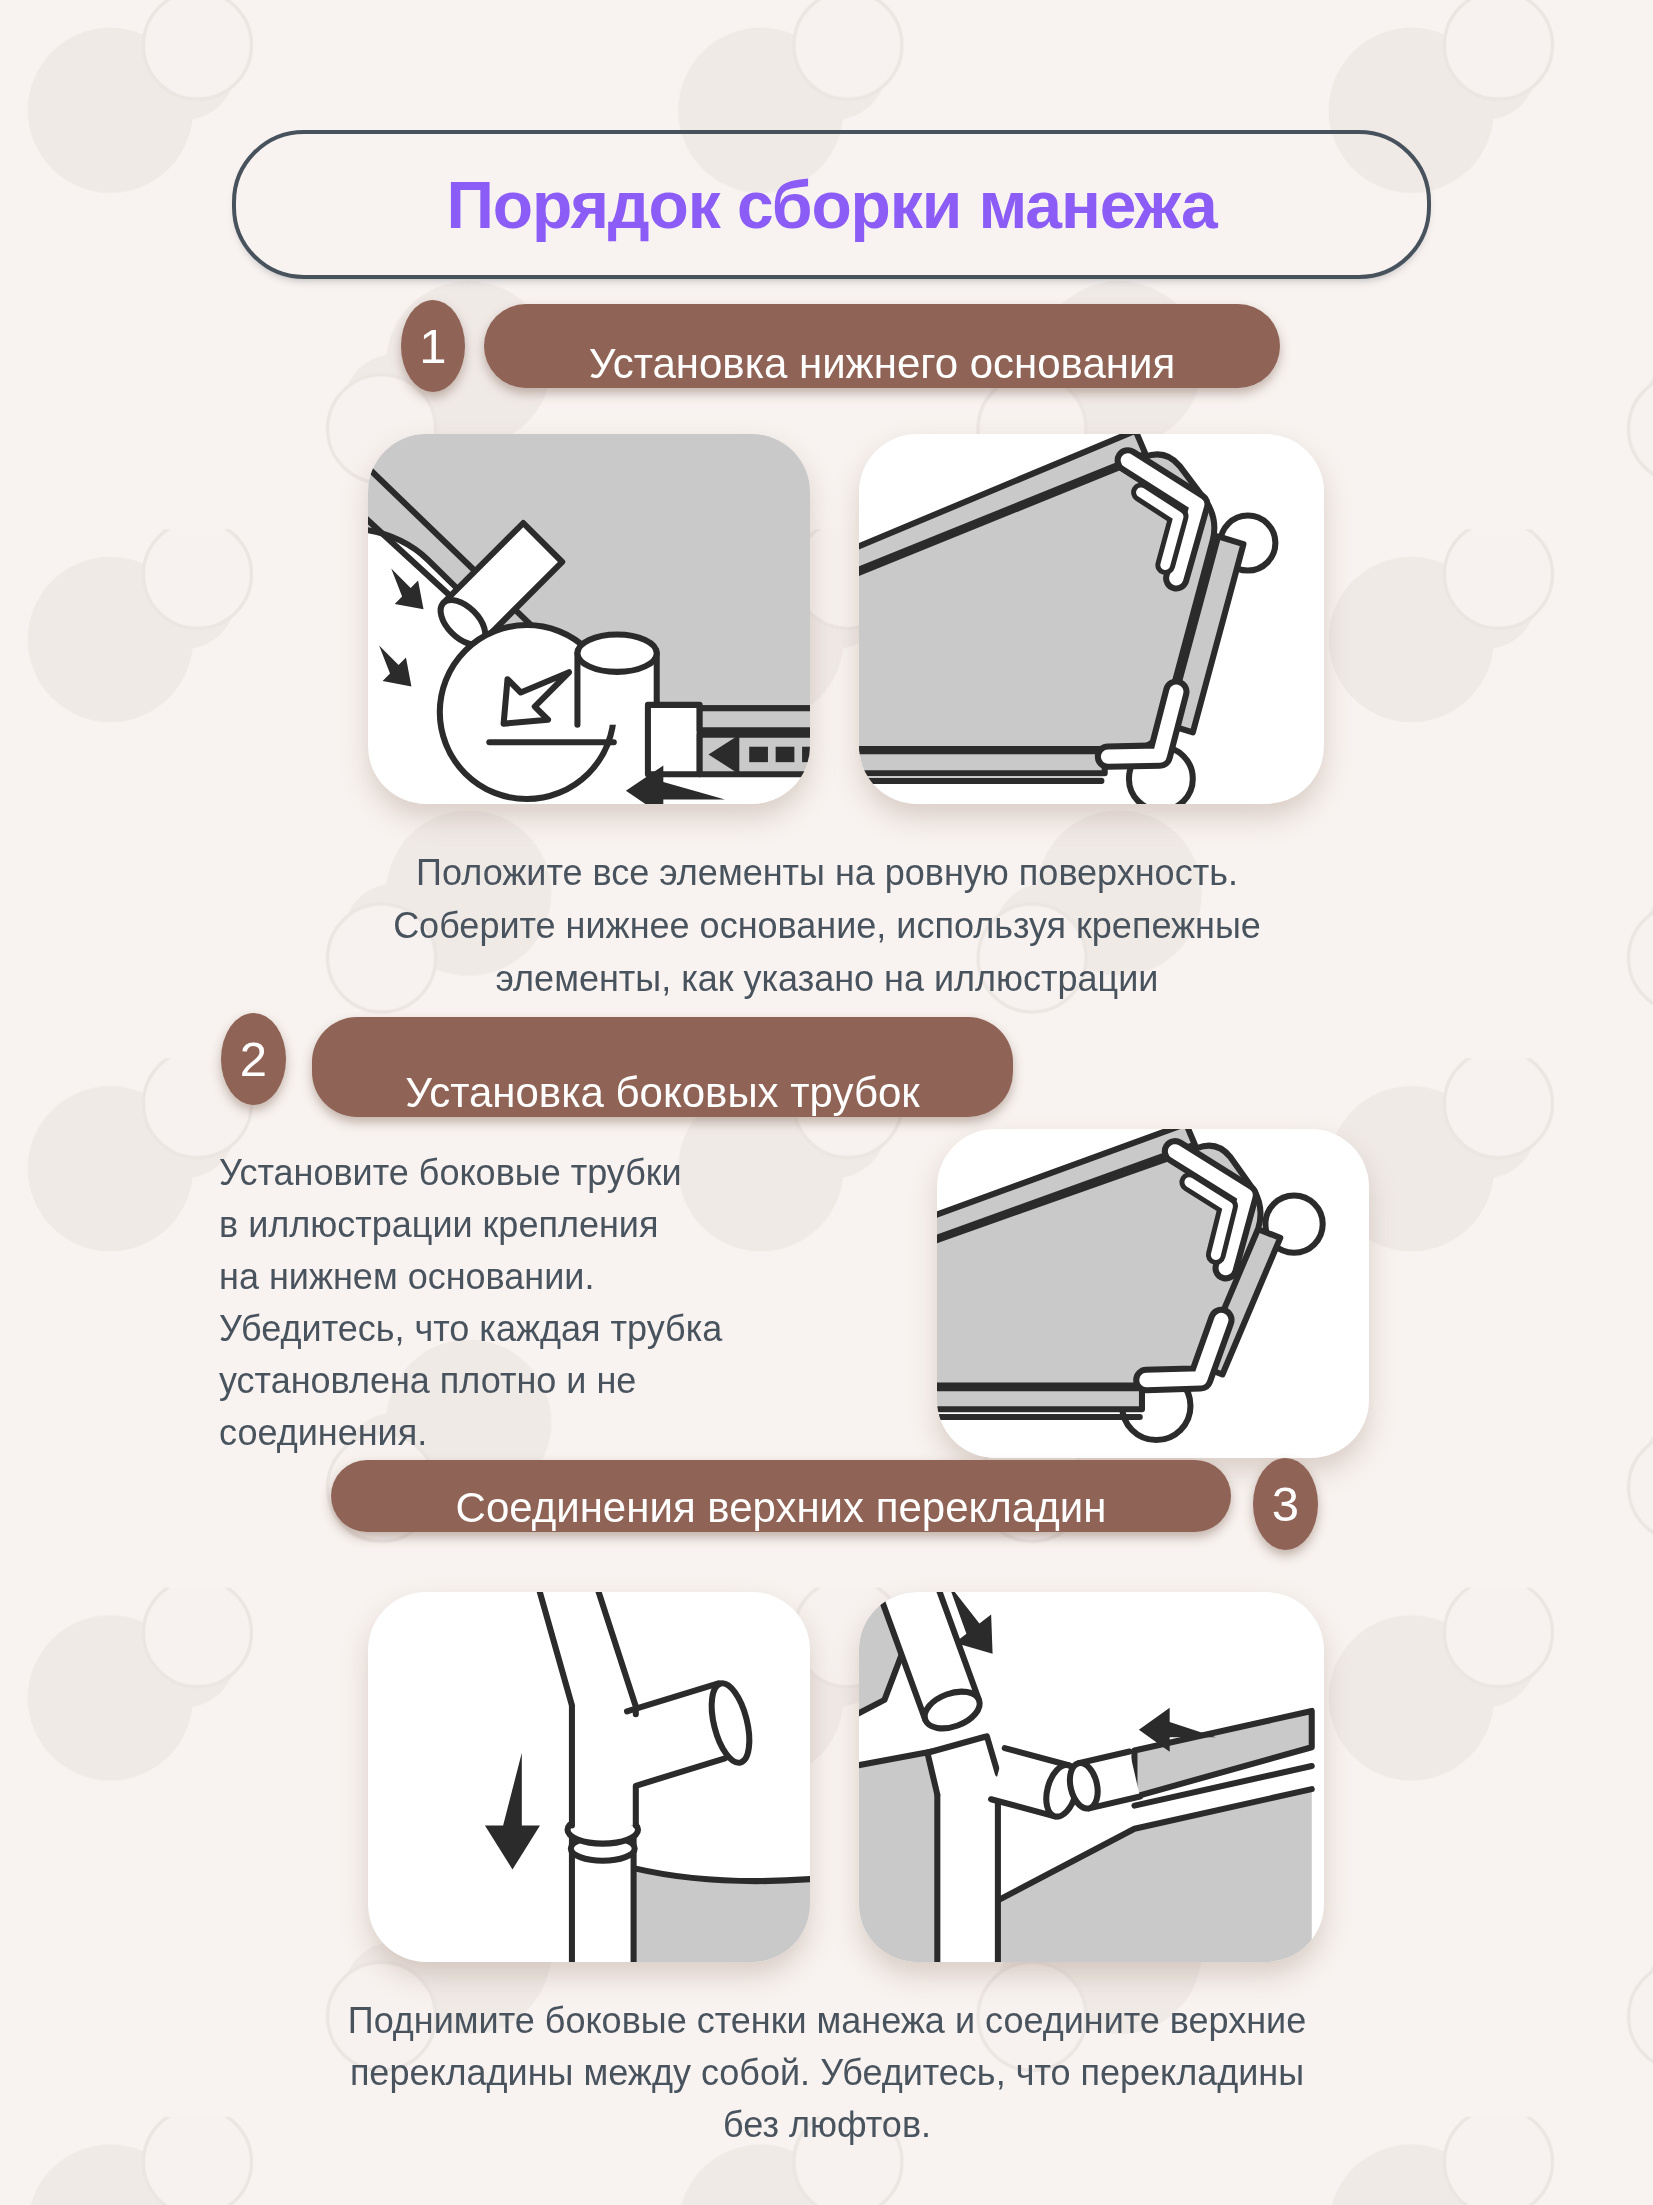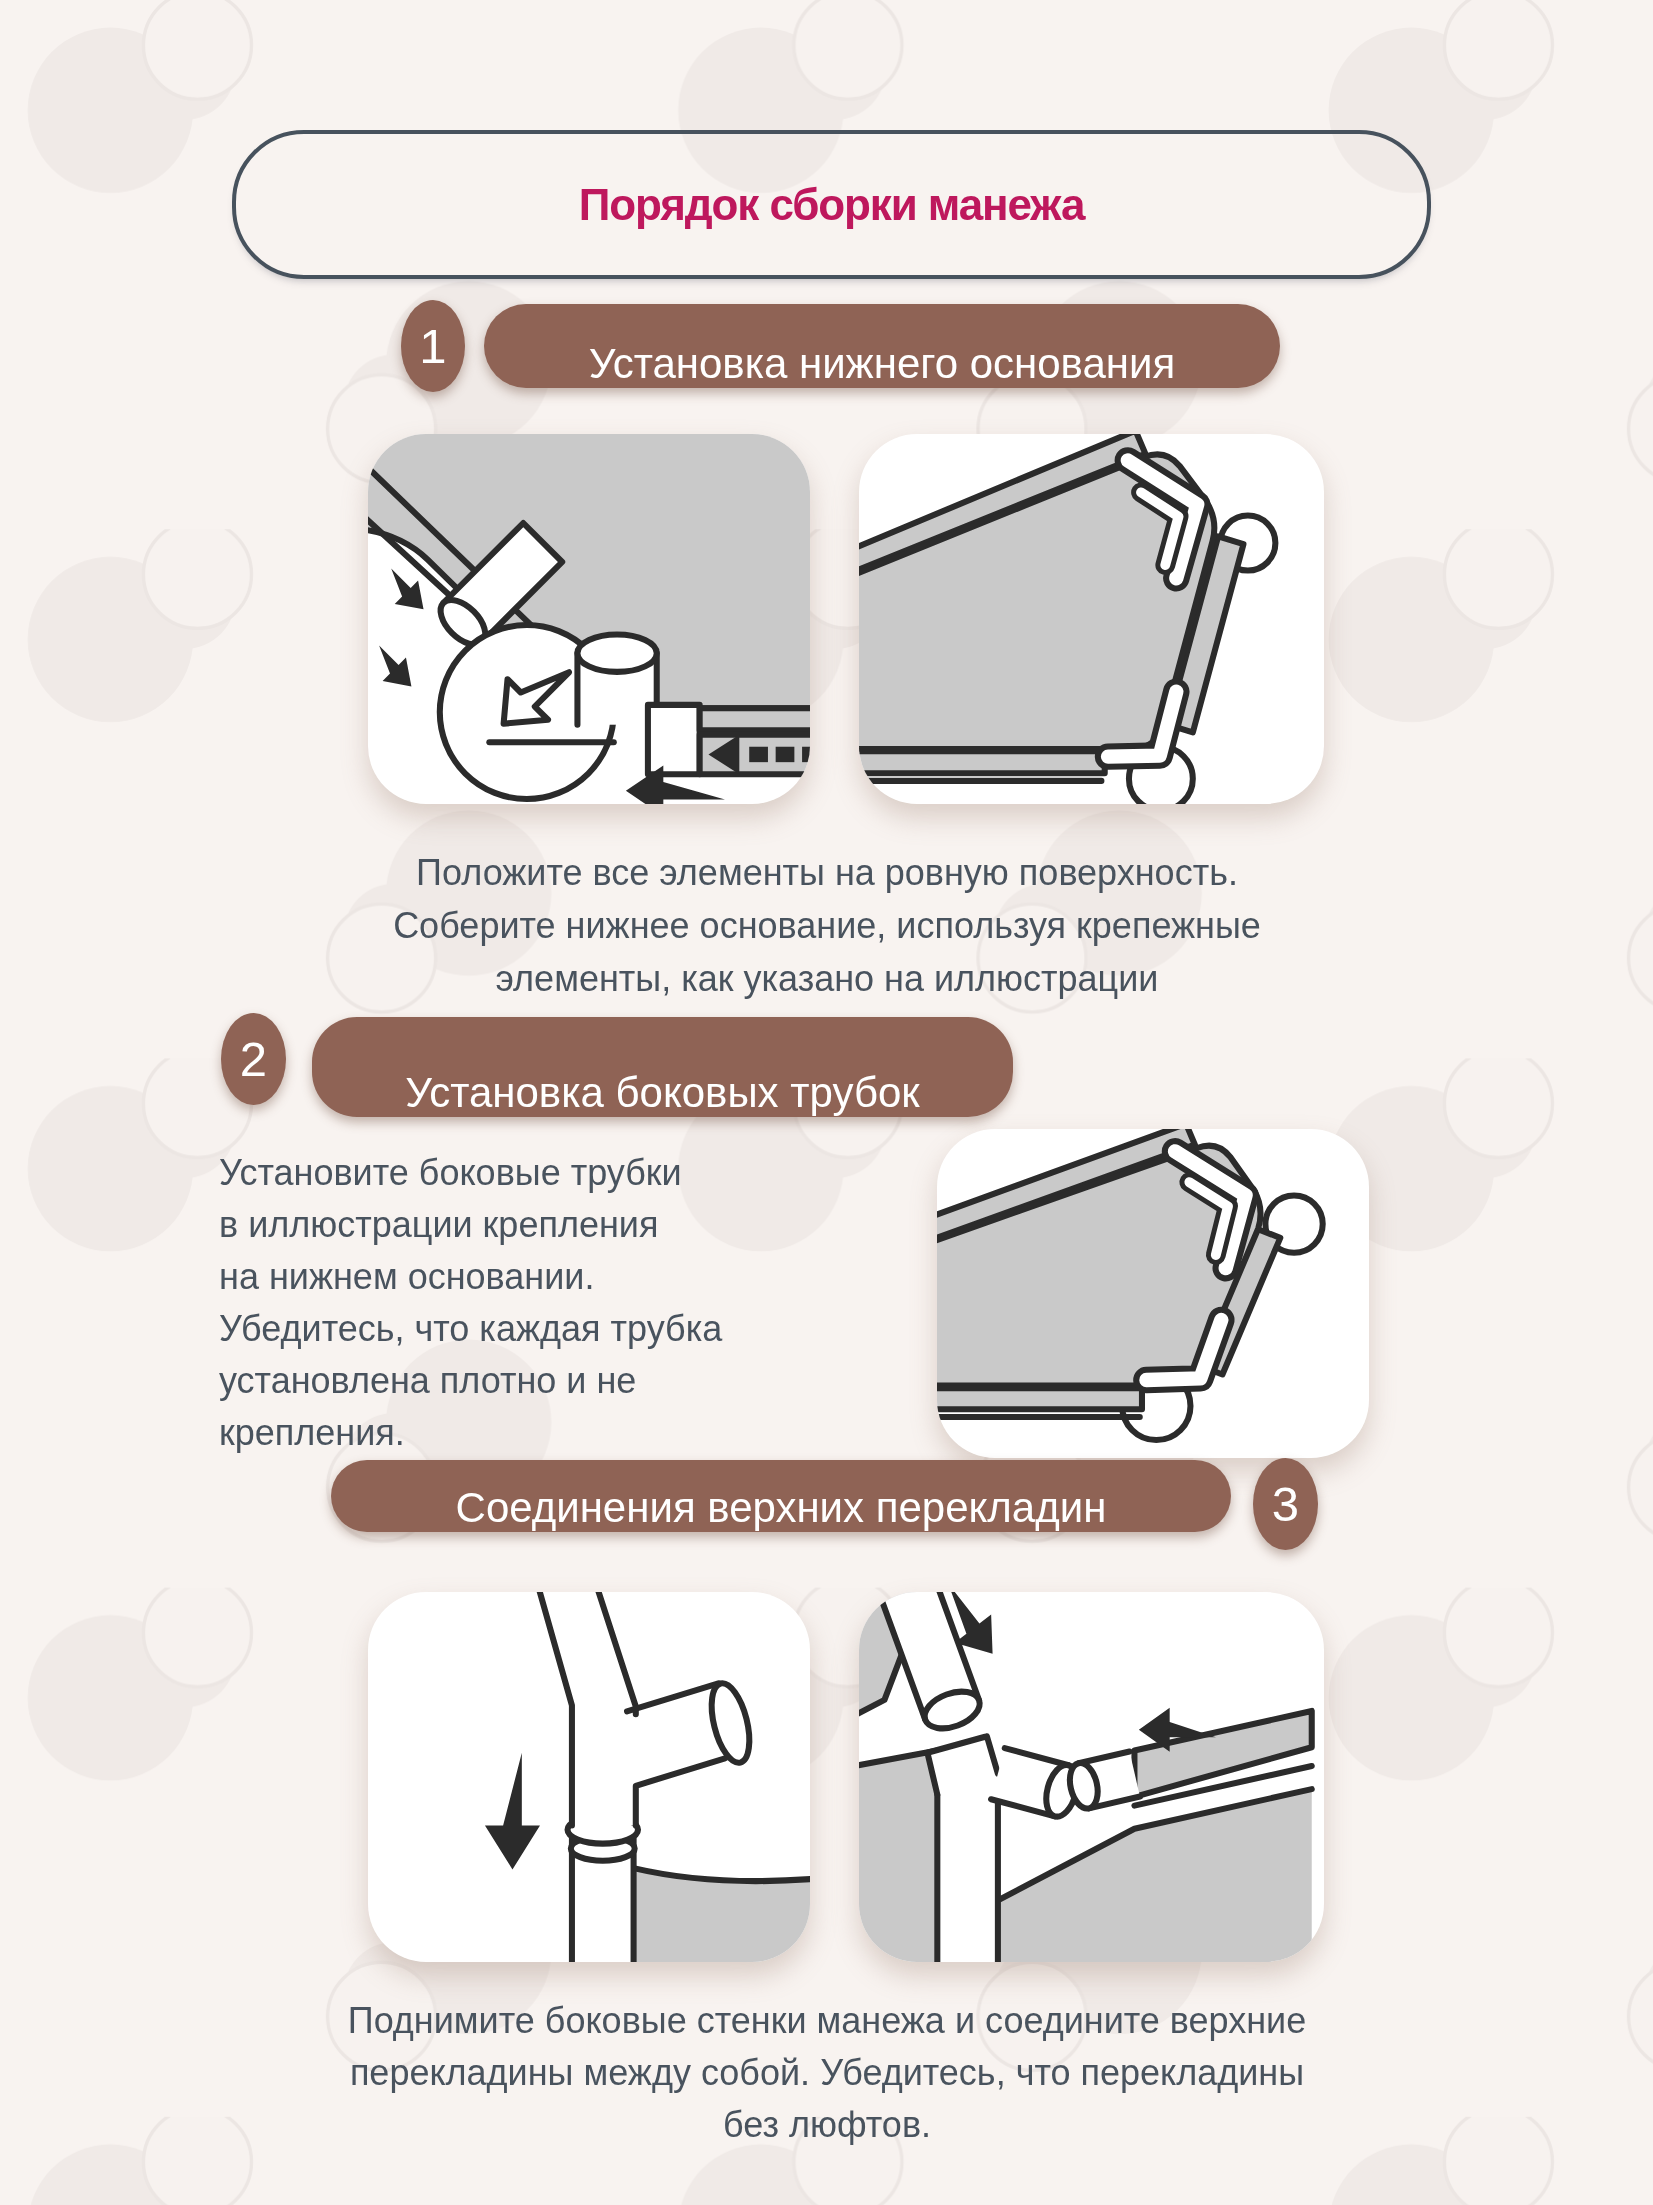--- a/index.html
+++ b/index.html
@@ -14,21 +14,21 @@
   .bgpat{position:absolute;left:0;top:0;z-index:0;}
   .layer{position:absolute;z-index:1;}
 
   
   .title-frame{
     left:232px;top:130px;width:1191px;height:141px;
     border:4.4px solid #47525d;border-radius:72px;
     display:flex;align-items:center;justify-content:center;
     box-shadow:0 5.5px 8.8px -4.4px rgba(70,70,85,.35);
   }
-  .title-text{font-size:44px;font-weight:700;letter-spacing:-1.1px;color:#be185d;}
+  .title-text{font-size:66px;font-weight:700;letter-spacing:-1.1px;color:#8b5cf6;}
 
   
   .badge{
     background:#8f6355;border-radius:50%;
     display:flex;align-items:center;justify-content:center;
     color:#fff;font-size:49px;
     box-shadow:0 5.5px 11px rgba(94,56,39,.35);
   }
   .pill{
     background:#8f6355;border-radius:45px;
@@ -187,21 +187,21 @@
   <div class="layer pill pill-2">
     <span>Установка боковых трубок</span>
   </div>
 
   <div class="layer para para-2">
     <div class="line">Установите боковые трубки</div>
     <div class="line">в иллюстрации крепления</div>
     <div class="line">на нижнем основании.</div>
     <div class="line">Убедитесь, что каждая трубка</div>
     <div class="line">установлена плотно и не</div>
-    <div class="line">крепления.</div>
+    <div class="line">соединения.</div>
   </div>
 
   <div class="layer card card-2">
     <svg viewBox="0 0 784 596" width="432" height="329">
       <g stroke-linejoin="round" stroke-linecap="round">
         <circle cx="648" cy="172" r="52" fill="#ffffff" stroke="#2b2b2b" stroke-width="11"></circle>
         <circle cx="398" cy="502" r="62" fill="#ffffff" stroke="#2b2b2b" stroke-width="11"></circle>
         <path d="M-20,162 L452,-10 L468,28 L-20,204 Z" fill="#c9c9c9" stroke="#2b2b2b" stroke-width="11"></path>
         <path d="M623,197 L518,445 L474,428 L579,180 Z" fill="#c9c9c9" stroke="#2b2b2b" stroke-width="11"></path>
         <path d="M-20,208 L472,34 Q508,20 532,50 L576,112 Q594,144 583,180 L478,428 Q464,462 428,465 L-20,465 Z" fill="#c9c9c9" stroke="#2b2b2b" stroke-width="11"></path>

